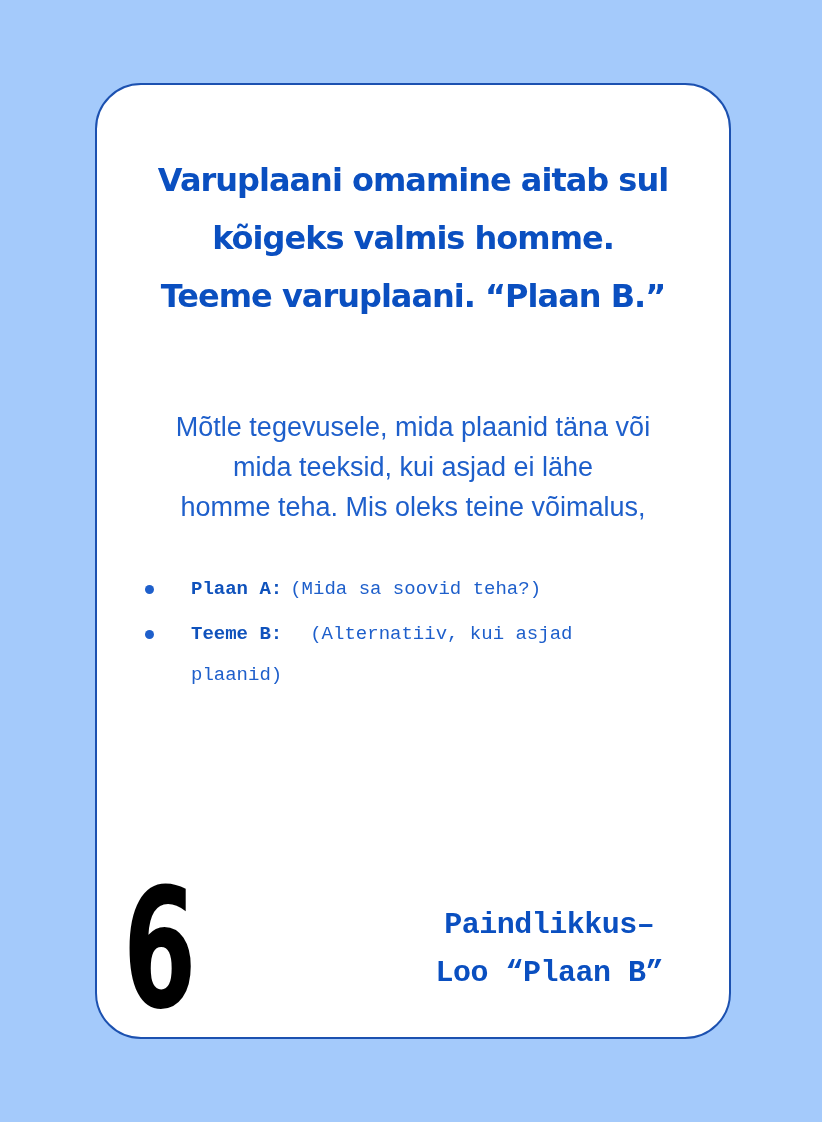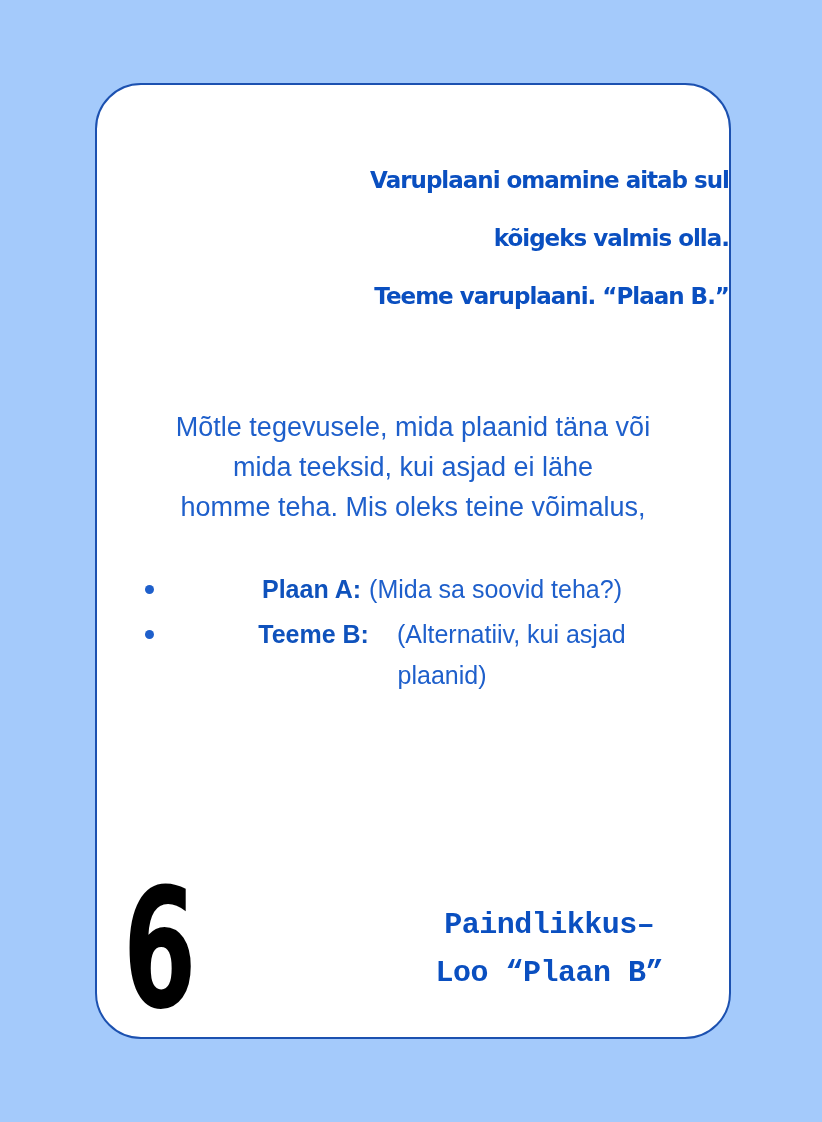--- a/index.html
+++ b/index.html
@@ -22,24 +22,24 @@
   .page { position: relative; width: 822px; height: 1122px; }
   .card {
     position: absolute; left: 95px; top: 83px;
     width: 636px; height: 956px;
     background: var(--card-background);
     border: 2px solid var(--card-border);
     border-radius: 46px;
   }
   .title {
     margin-top: 66px;
-    text-align: right;
+    text-align: center;
     font-family: "DejaVu Sans", sans-serif;
     font-weight: 800;
-    font-size: 23px;
+    font-size: 32px;
     line-height: 58px;
     letter-spacing: -1px;
     color: var(--title-blue);
   }
   .title-line { white-space: nowrap; }
   .body-text {
     margin-top: 82px;
     text-align: center;
     font-size: 27px;
     line-height: 40px;
@@ -48,25 +48,26 @@
   .body-line { white-space: nowrap; }
   .bullets {
     list-style: none;
     margin: 42px auto 0;
     padding: 0;
     width: 560px;
   }
   .bullet-item {
     position: relative;
     padding-left: 58px;
-    text-align: center;
-    font-size: 25px;
+    text-align: left;
+    font-size: 19px;
     line-height: 41px;
     color: var(--body-blue);
     margin-bottom: 4px;
+    font-family: Liberation Mono, monospace;
   }
   .dot {
     position: absolute;
     left: 12px; top: 16px;
     width: 9px; height: 9px;
     border-radius: 50%;
     background: var(--body-blue);
   }
   .bullet-label {
     font-weight: bold;
@@ -99,21 +100,21 @@
   }
 </style>
 </head>
 <body>
 
 <div class="page">
   <div class="card">
 
     <div class="title">
       <div class="title-line">Varuplaani omamine aitab sul</div>
-      <div class="title-line">kõigeks valmis olla.</div>
+      <div class="title-line">kõigeks valmis homme.</div>
       <div class="title-line">Teeme varuplaani. “Plaan B.”</div>
     </div>
 
     <div class="body-text">
       <div class="body-line">Mõtle tegevusele, mida plaanid täna või</div>
       <div class="body-line">mida teeksid, kui asjad ei lähe</div>
       <div class="body-line">homme teha. Mis oleks teine võimalus,</div>
     </div>
 
     <ul class="bullets">

